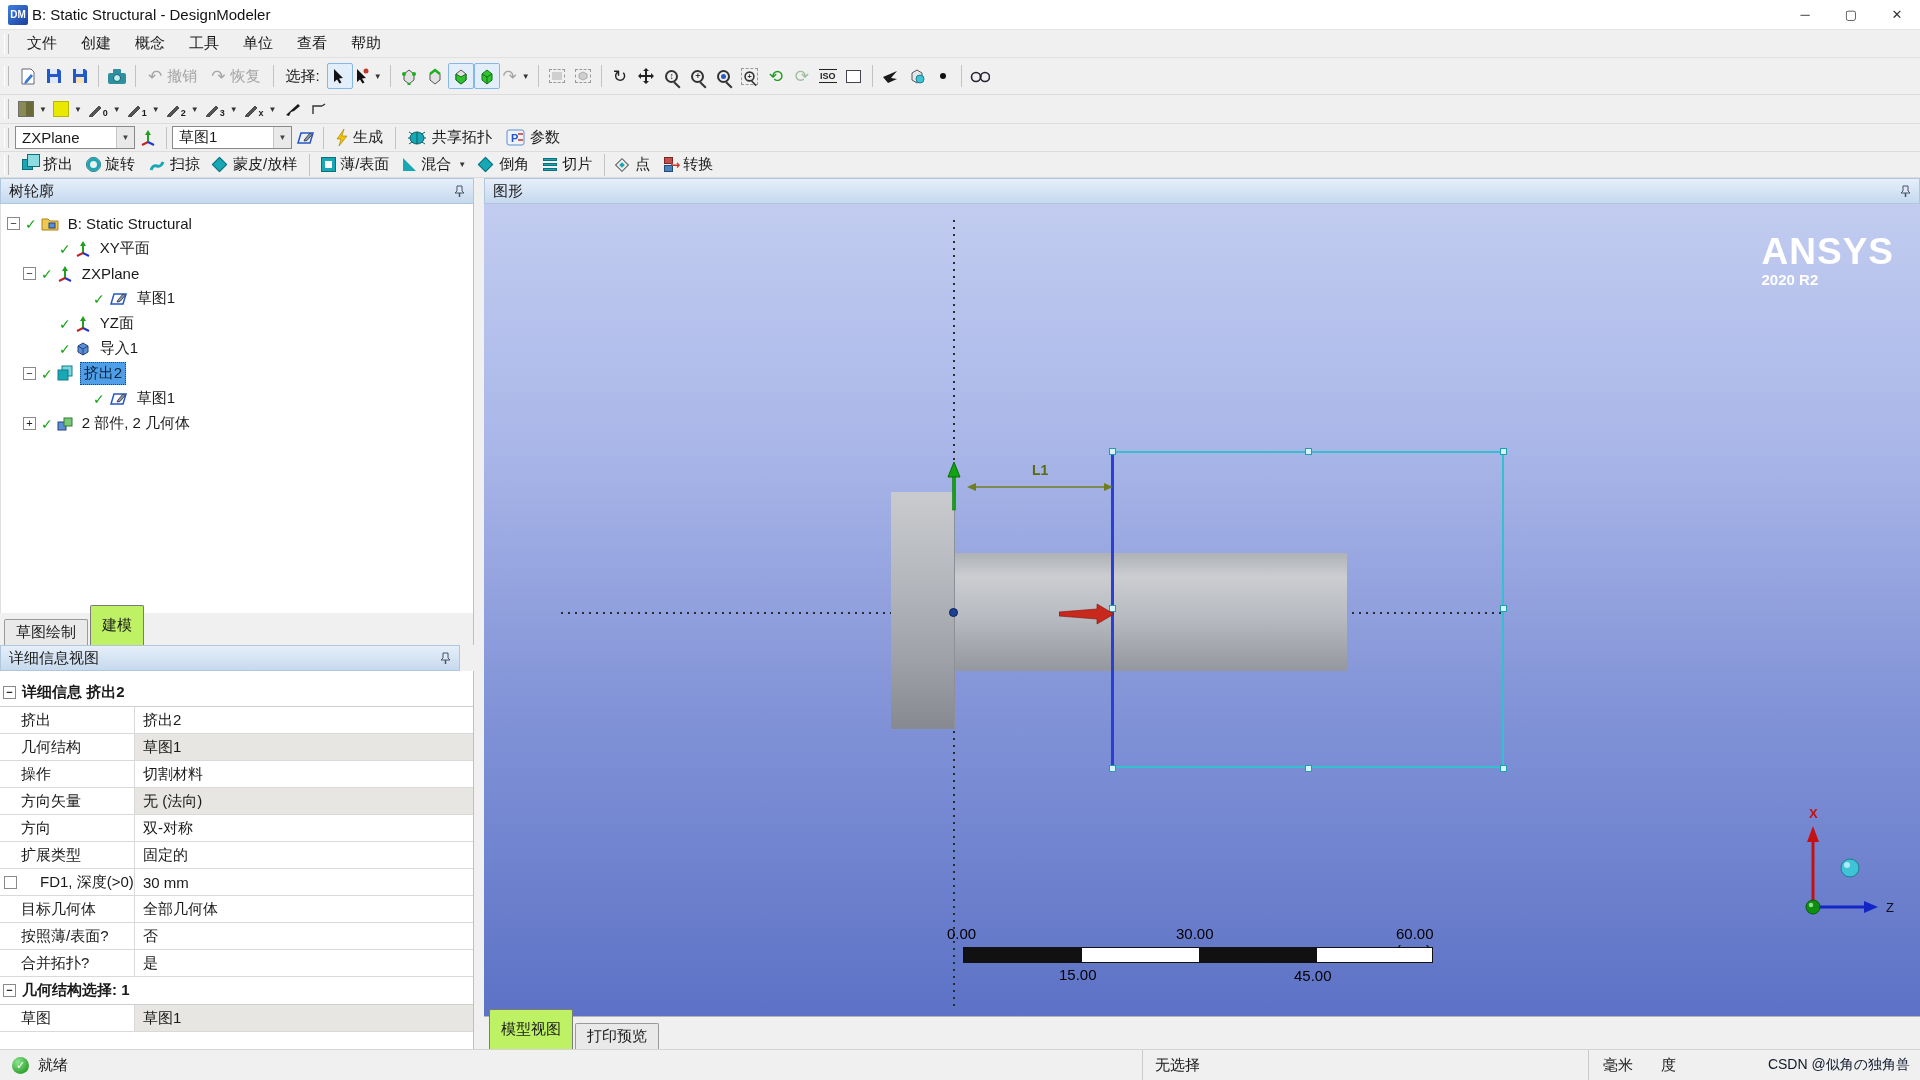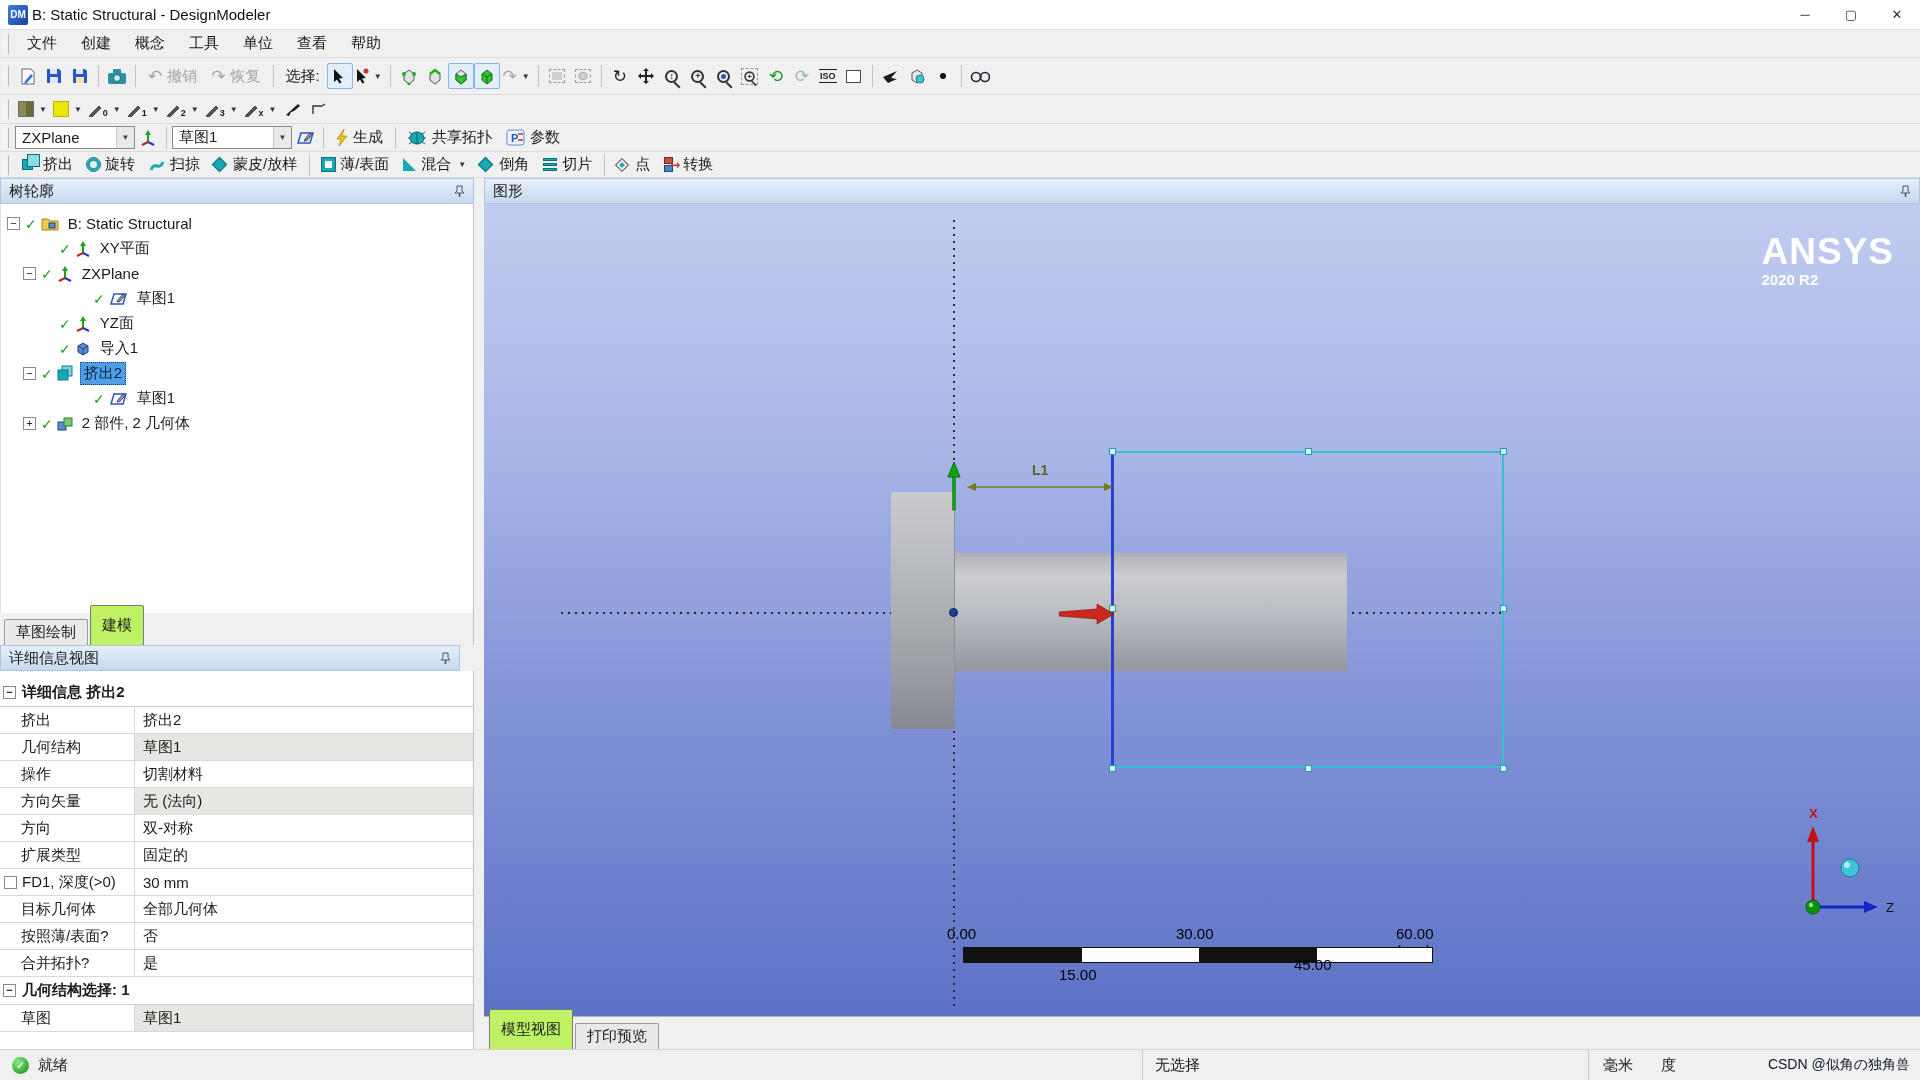--- a/index.html
+++ b/index.html
@@ -65,21 +65,21 @@
   .tlabel.selected{background:#4f9fe8;border:1px dotted #17457c;color:#06223f}
   .L0{padding-left:6px}.L1{padding-left:40px}.L2{padding-left:74px}
   .panel-tabs{left:0;top:613px;width:474px;height:32px;background:#f0f0f0;border-right:1px solid #c0c0c0;display:flex;align-items:flex-end;padding:0 0 0 4px;gap:2px}
   .ptab{height:26px;padding:0 11px;border:1px solid #9a9a9a;border-bottom:none;background:#e9e9e9;display:flex;align-items:center;border-radius:2px 2px 0 0}
   .ptab.active{background:#bef264;height:40px;border-color:#7a7a7a}
   .details-wrap{left:0;top:671px;width:474px;height:378px;background:#fff;border-right:1px solid #c0c0c0}
   .dsec{display:flex;align-items:center;height:28px;border-bottom:1px solid #cfcfcf;font-weight:bold;padding-left:3px}
   .dsec .expbox{margin-right:6px}
   .drow{display:flex;height:27px;border-bottom:1px solid #d9d9d9;font-size:15px}
   .dname{width:135px;padding-left:21px;border-right:1px solid #d9d9d9;display:flex;align-items:center}
-  .dname.withcb{padding-left:4px;gap:5px}
+  .dname.withcb{padding-left:4px;gap:23px}
   .dval{flex:1;padding-left:8px;display:flex;align-items:center}
   .grayv{background:#e7e6e2}
   .cbox{width:13px;height:13px;border:1px solid #8a8a8a;background:#fff;flex:none}
   
   .gfx-header{left:484px;top:178px;width:1436px}
   .tree-header{left:0;top:178px;width:474px}
   .details-header{left:0;top:645px;width:460px}
   .canvas{left:484px;top:204px;width:1436px;height:812px;background:linear-gradient(180deg,#c2ccf0 0%,#a9b6e8 30%,#8495d8 60%,#5d72c6 100%);overflow:hidden}
   .vdots{position:absolute;left:469px;top:16px;width:2px;height:786px;background:repeating-linear-gradient(to bottom,#2c2c2c 0 2px,transparent 2px 7px)}
   .hdots{position:absolute;left:77px;top:408px;width:944px;height:2px;background:repeating-linear-gradient(to right,#2c2c2c 0 2px,transparent 2px 7px)}
@@ -711,21 +711,21 @@
     <span class="rlab" style="left:-16px;top:0">0.00</span>
     <span class="rlab" style="left:213px;top:0">30.00</span>
     <span class="rlab" style="left:433px;top:0">60.00 (mm)</span>
     <div class="rbar">
       <i style="width:118px;background:#111"></i>
         <i style="width:117px;background:#fff"></i>
         <i style="width:118px;background:#111"></i>
         <i style="width:115px;background:#fff"></i>
     </div>
     <span class="rlab" style="left:96px;top:41px">15.00</span>
-    <span class="rlab" style="left:331px;top:31px">45.00</span>
+    <span class="rlab" style="left:331px;top:42px">45.00</span>
   </div>
 
   <svg style="position:absolute;left:1296px;top:594px" width="130" height="130">
     <line x1="33" y1="109" x2="33" y2="42" stroke="#c41212" stroke-width="3"></line>
     <polygon points="27,44 39,44 33,28" fill="#c41212"></polygon>
     <text x="29" y="20" font-size="13" font-weight="bold" fill="#c41212">X</text>
     <line x1="33" y1="109" x2="84" y2="109" stroke="#1226c8" stroke-width="3"></line>
     <polygon points="84,103 84,115 98,109" fill="#1226c8"></polygon>
     <text x="106" y="114" font-size="13" fill="#101020">Z</text>
     <circle cx="70" cy="70" r="9" fill="#3fc3d6" stroke="#1b7f8e"></circle>

